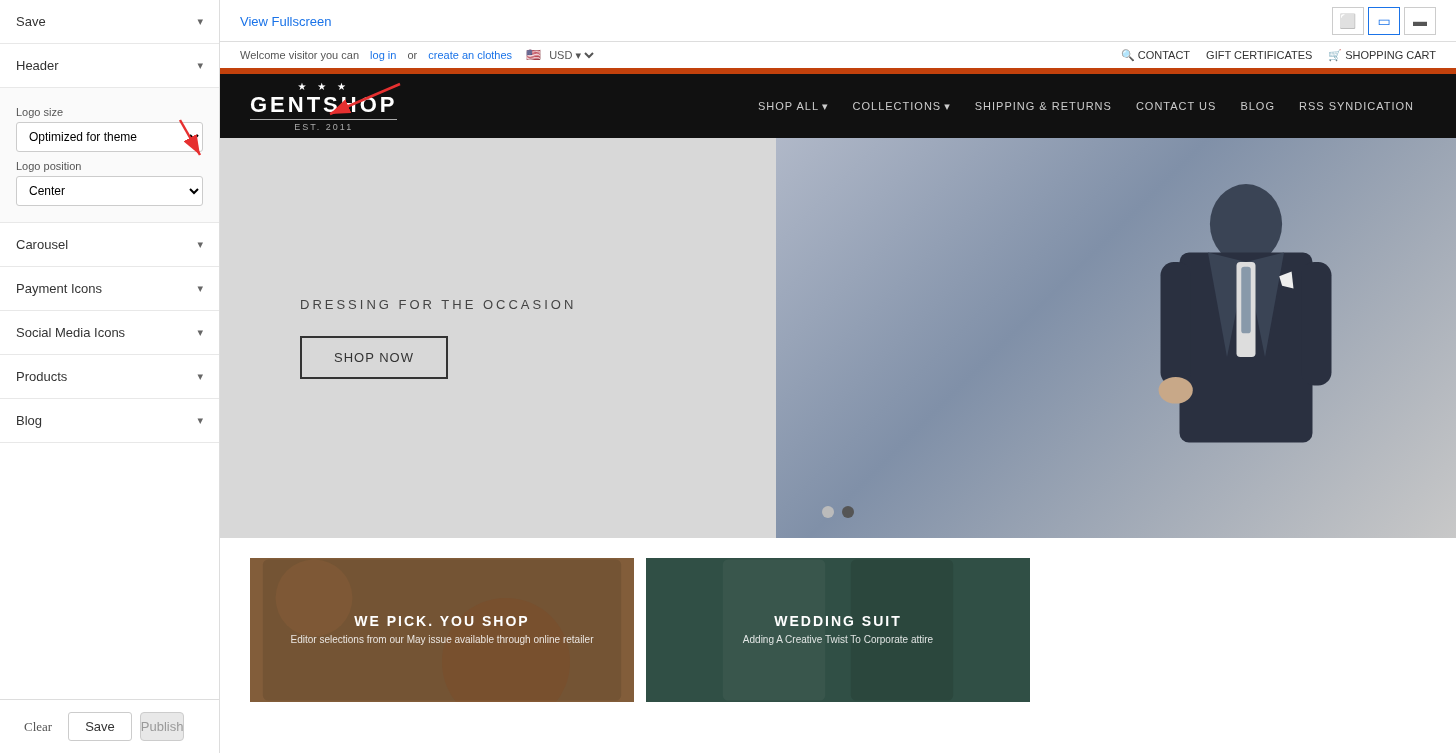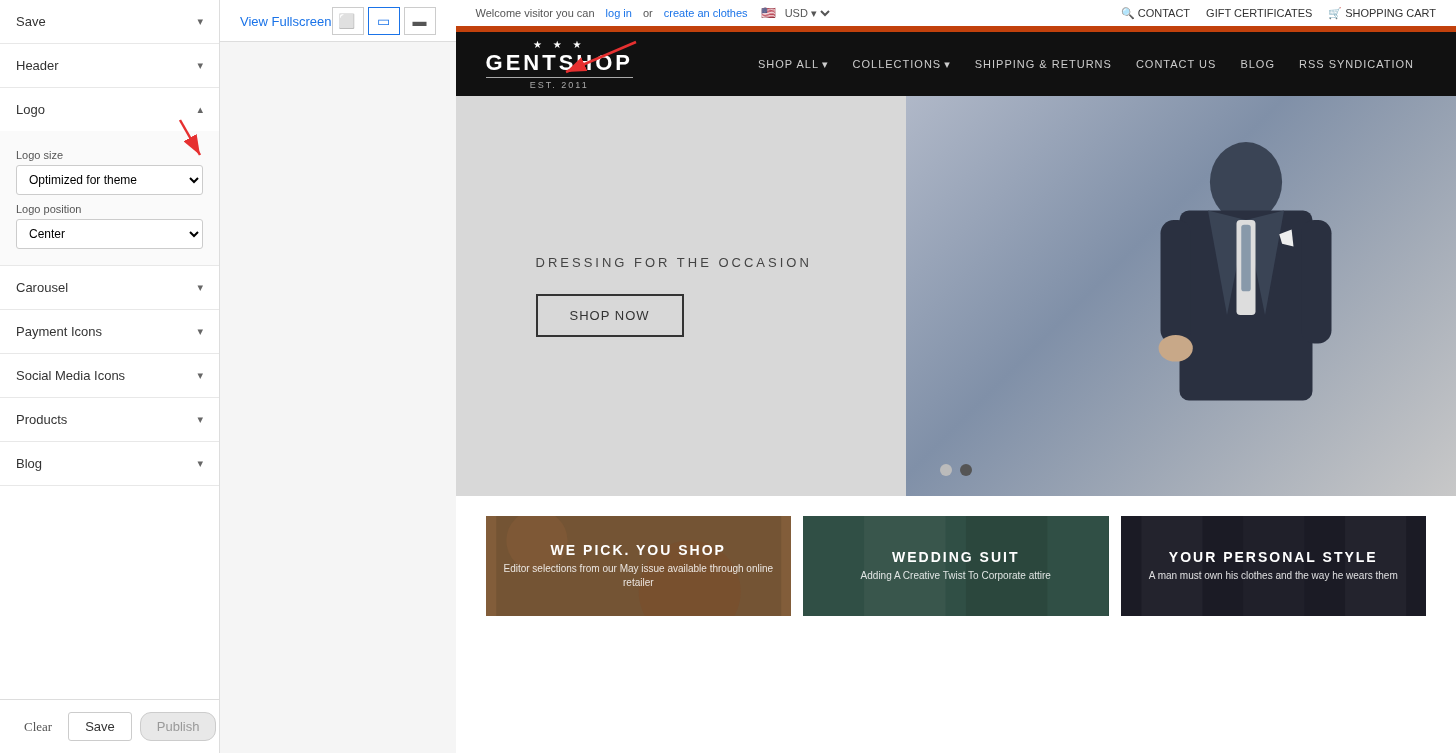--- a/index.html
+++ b/index.html
@@ -77,32 +77,32 @@
       border: 1px solid #ccc;
       border-radius: 3px;
       font-size: 13px;
       color: #333;
       cursor: pointer;
       padding: 6px 16px;
     }
     .btn-publish {
       background: #e8e8e8;
       border: 1px solid #ccc;
-      border-radius: 11px;
+      border-radius: 4px;
       font-size: 13px;
       color: #999;
       cursor: default;
-      padding: 6px 16px;
+      padding: 6px 0;
     }
 
     
     #main {
       flex: 1;
       display: flex;
-      flex-direction: row;
+      flex-direction: column;
       height: 753px;
       overflow: hidden;
     }
 
     
     .topbar {
       display: flex;
       align-items: center;
       justify-content: space-between;
       padding: 8px 20px;
@@ -284,21 +284,21 @@
       padding: 20px 30px;
       background: #fff;
     }
     .collections-grid {
       display: grid;
       grid-template-columns: repeat(3, 1fr);
       gap: 12px;
     }
     .collection-card {
       position: relative;
-      height: 100px;
+      height: 144px;
       overflow: hidden;
       cursor: pointer;
     }
     .collection-card-bg {
       width: 100%;
       height: 100%;
       display: flex;
       align-items: center;
       justify-content: center;
     }
@@ -348,24 +348,20 @@
   </div>
 
   <div class="sidebar-section">
     <div class="sidebar-section-header">
       <span>Header</span>
       <span class="chevron-icon">▾</span>
     </div>
   </div>
 
   <div class="sidebar-section">
-    <div class="sidebar-section-header">
-      <span>Logo</span>
-      <span class="chevron-icon">▴</span>
-    </div>
     <div class="logo-expanded">
       <div class="logo-field-label">Logo size</div>
       <select class="logo-field-select">
         <option>Optimized for theme</option>
         <option>Original</option>
       </select>
       <div class="logo-field-label">Logo position</div>
       <select class="logo-field-select">
         <option>Left</option>
         <option selected="">Center</option>
@@ -563,34 +559,20 @@
               <rect x="60" y="10" width="80" height="110" fill="rgba(255,255,255,0.08)" rx="4"></rect>
               <rect x="160" y="10" width="80" height="110" fill="rgba(0,0,0,0.1)" rx="4"></rect>
             </svg>
           </div>
           <div class="collection-overlay">
             <div class="collection-title">WEDDING SUIT</div>
             <div class="collection-desc">Adding A Creative Twist To Corporate attire</div>
           </div>
         </div>
 
-        <div class="collection-card">
-          <div class="collection-card-bg card-3">
-            <svg width="100%" height="100%" viewBox="0 0 300 130" preserveAspectRatio="xMidYMid slice">
-              <rect width="300" height="130" fill="#2a2a3a"></rect>
-              <rect x="20" y="5" width="60" height="120" fill="rgba(255,255,255,0.06)" rx="2"></rect>
-              <rect x="120" y="5" width="60" height="120" fill="rgba(255,255,255,0.04)" rx="2"></rect>
-              <rect x="220" y="5" width="60" height="120" fill="rgba(255,255,255,0.06)" rx="2"></rect>
-            </svg>
-          </div>
-          <div class="collection-overlay">
-            <div class="collection-title">YOUR PERSONAL STYLE</div>
-            <div class="collection-desc">A man must own his clothes and the way he wears them</div>
-          </div>
-        </div>
 
       </div>
     </div>
 
   </div>
 </div>
 
 <svg style="position:fixed;left:0;top:100px;width:220px;height:80px;pointer-events:none;z-index:999;">
   <defs>
     <marker id="arrowhead2" markerWidth="8" markerHeight="6" refX="8" refY="3" orient="auto">

